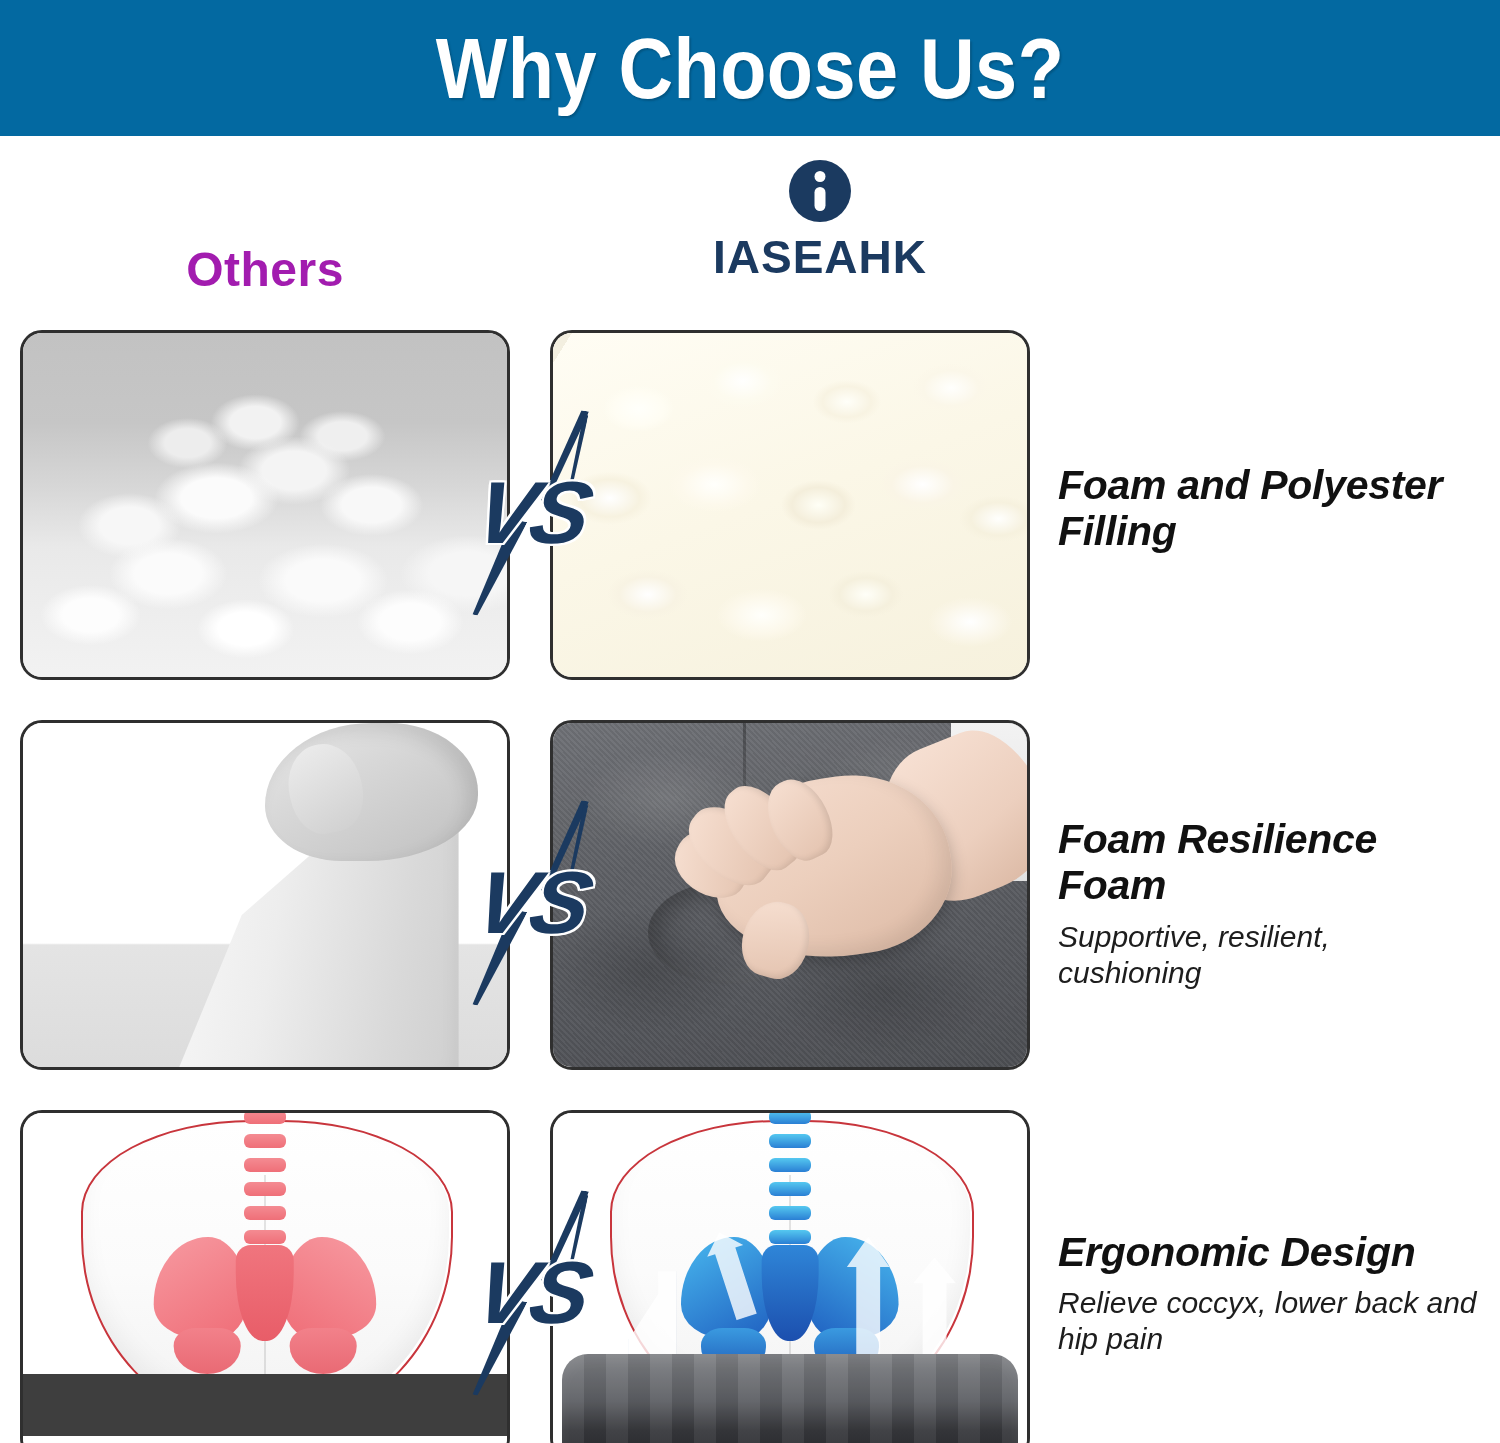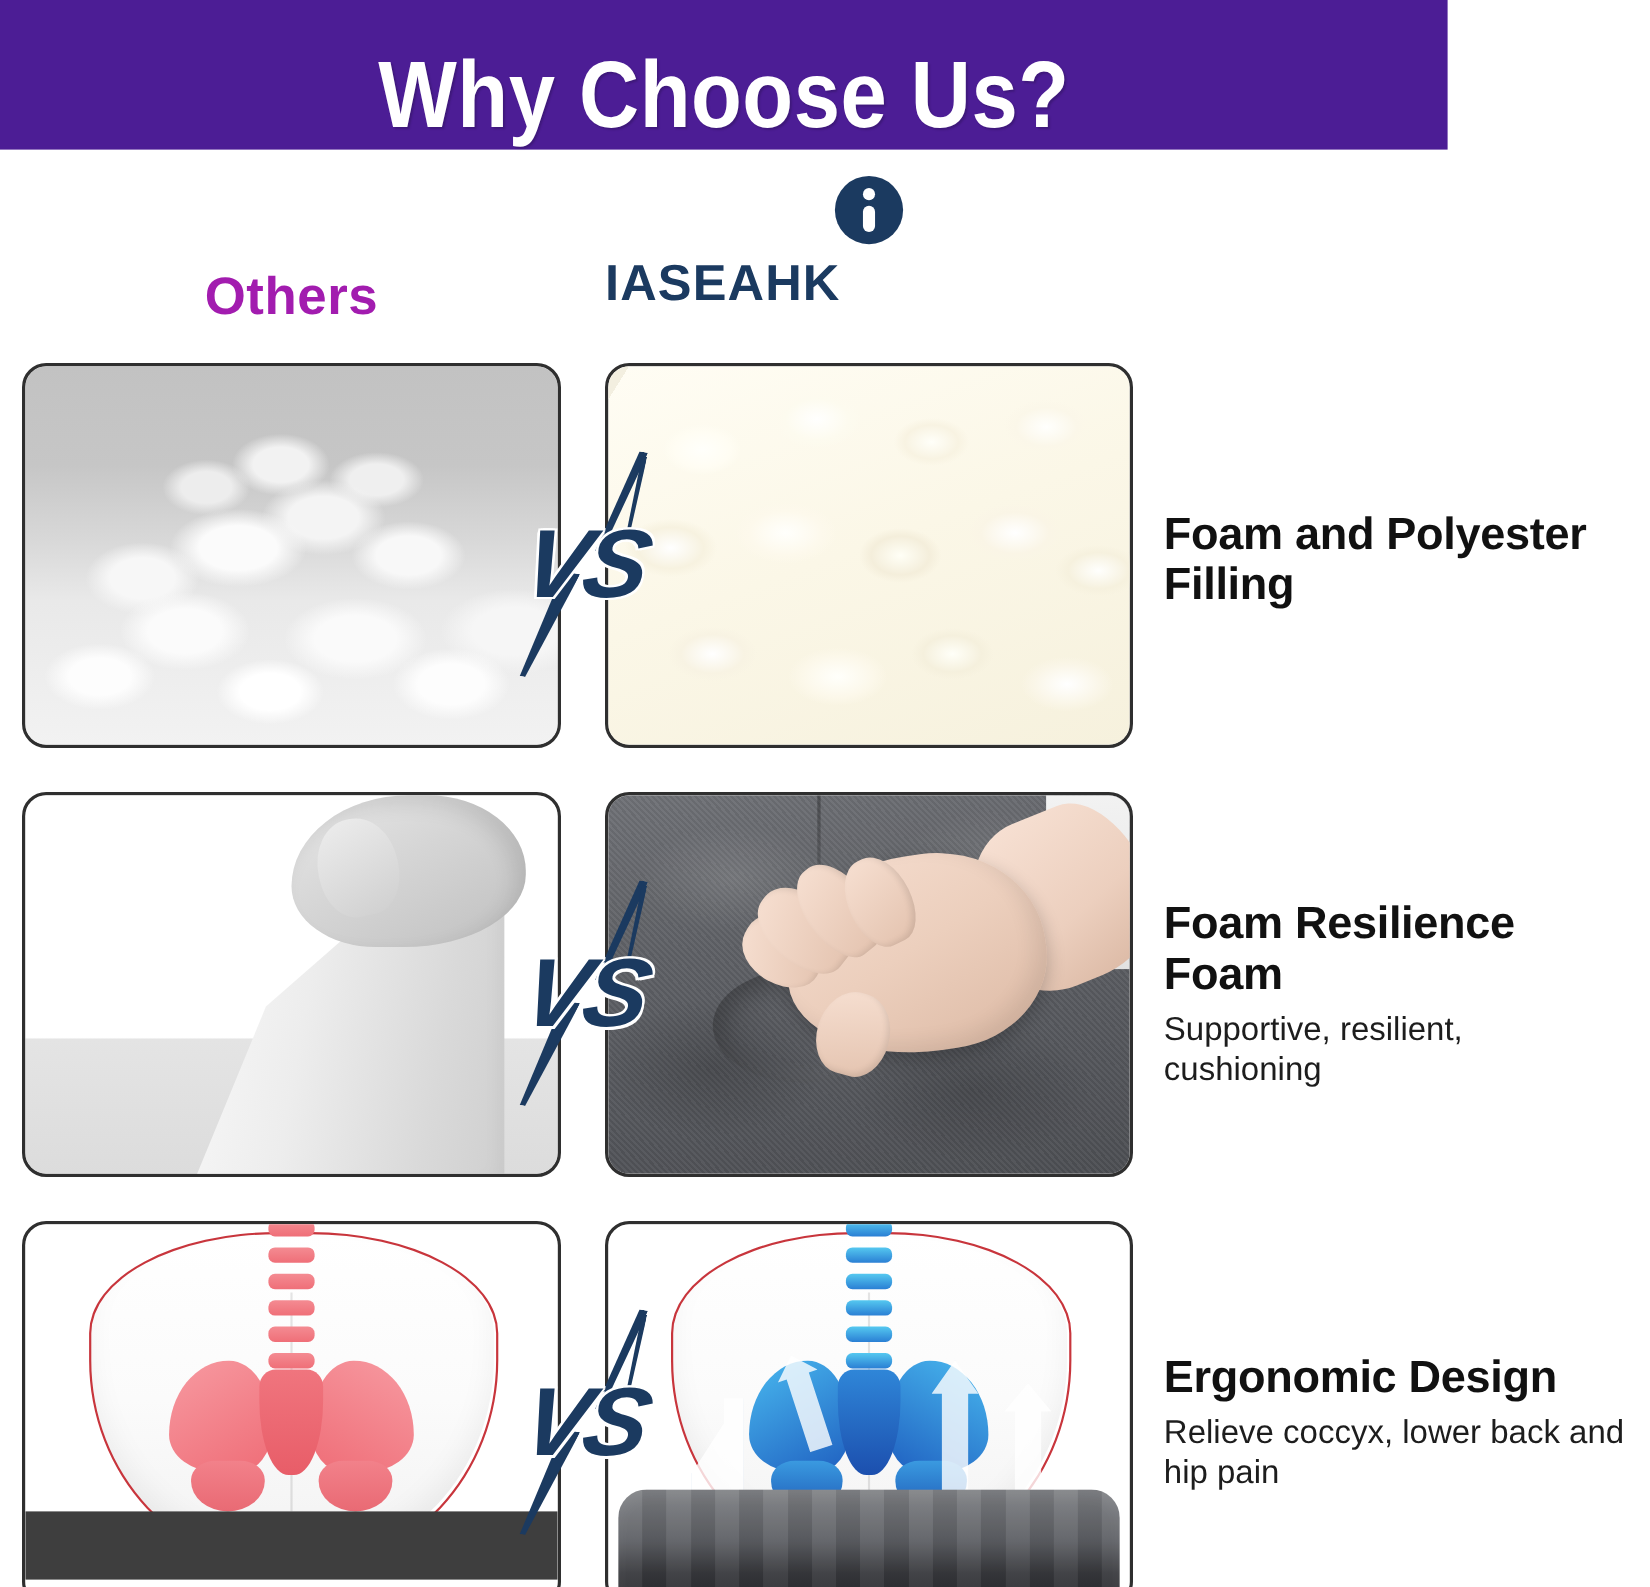--- a/index.html
+++ b/index.html
@@ -10,25 +10,25 @@
   body {
     width: 1500px;
     height: 1443px;
     font-family: "Liberation Sans", sans-serif;
     overflow: hidden;
     position: relative;
   }
 
   
   .header-banner {
-    width: 1316px;
+    width: 1500px;
     height: 136px;
-    background: #4c1d95;
+    background: #0369a1;
     display: flex;
-    align-items: flex-end;
+    align-items: center;
     justify-content: center;
     box-sizing: border-box;
   }
   .header-title {
     color: #ffffff;
     font-family: "Liberation Sans Narrow", "Liberation Sans", sans-serif;
     font-size: 86px;
     font-weight: bold;
     letter-spacing: 0.5px;
     transform: scaleX(0.88);
@@ -50,23 +50,24 @@
     top: 106px;
     width: 490px;
     text-align: center;
     color: #a21caf;
     font-size: 48px;
     font-weight: bold;
     letter-spacing: 0.5px;
   }
   .brand-block {
     position: absolute;
-    left: 550px;
+    left: 580px;
     top: 24px;
     width: 480px;
+    text-align: center;
   }
   .brand-mark {
     width: 62px;
     height: 62px;
     border-radius: 50%;
     background: #1b3a60;
     margin: 0 auto;
     position: relative;
   }
   .brand-mark .dot {
@@ -386,20 +387,21 @@
       2px 2px 0 #fff, -2px 2px 0 #fff, 2px -2px 0 #fff, -2px -2px 0 #fff;
   }
 
   
   .feature-text {
     position: absolute;
     left: 1058px;
     width: 420px;
     top: 50%;
     transform: translateY(-50%);
+    font-style: italic;
   }
   .feature-title {
     color: #111111;
     font-size: 41px;
     font-weight: bold;
     line-height: 1.13;
     letter-spacing: -0.3px;
     margin: 0 0 10px 0;
   }
   .feature-sub {

